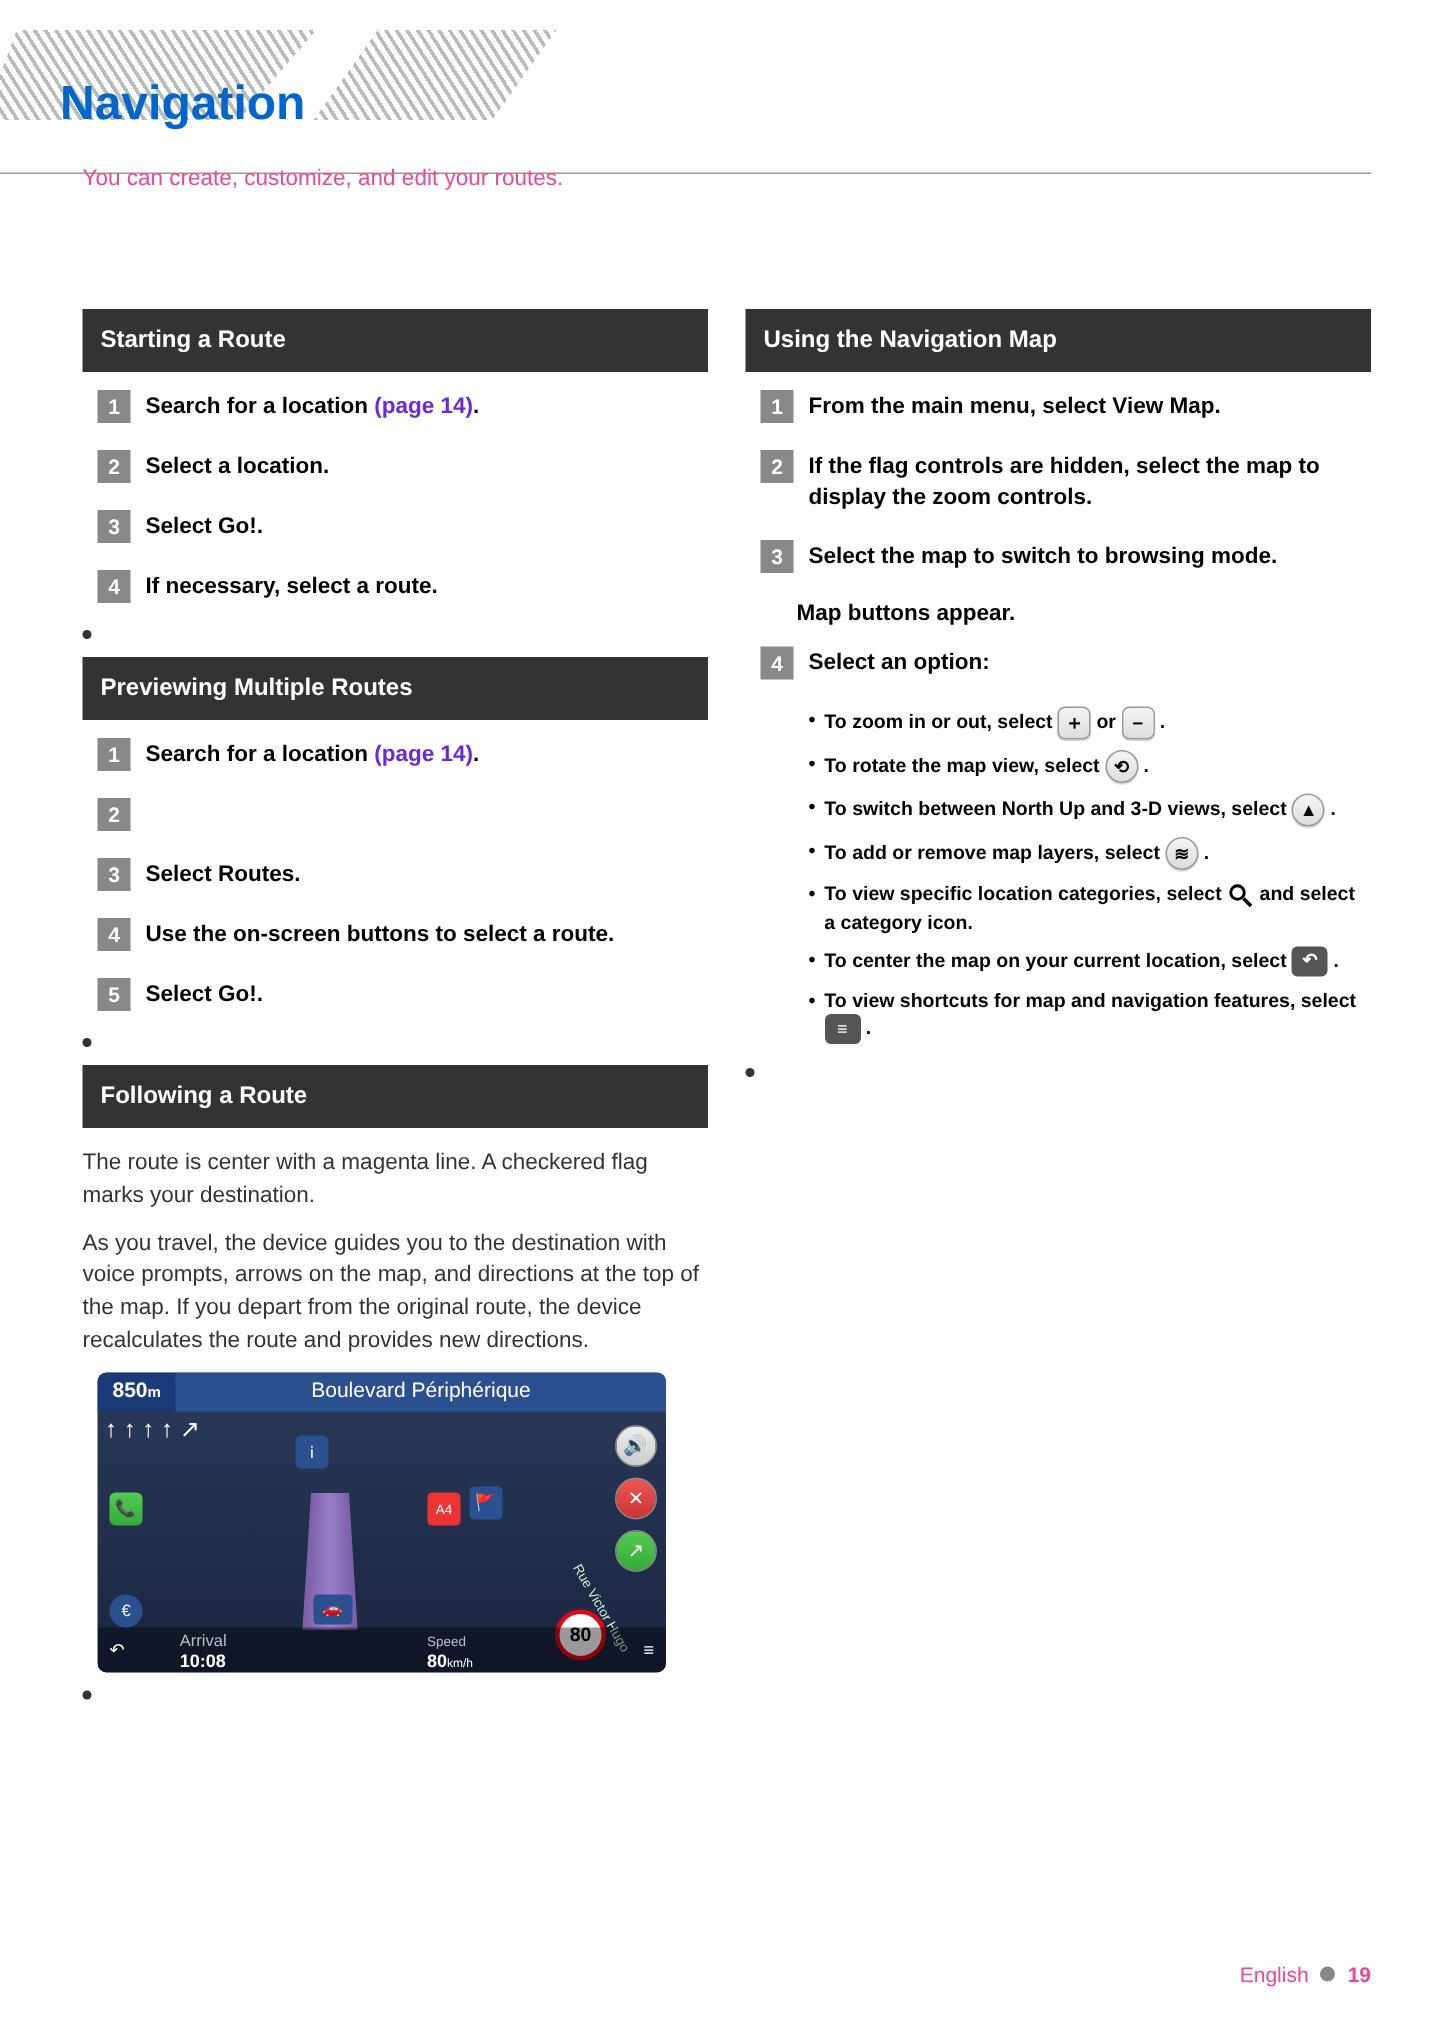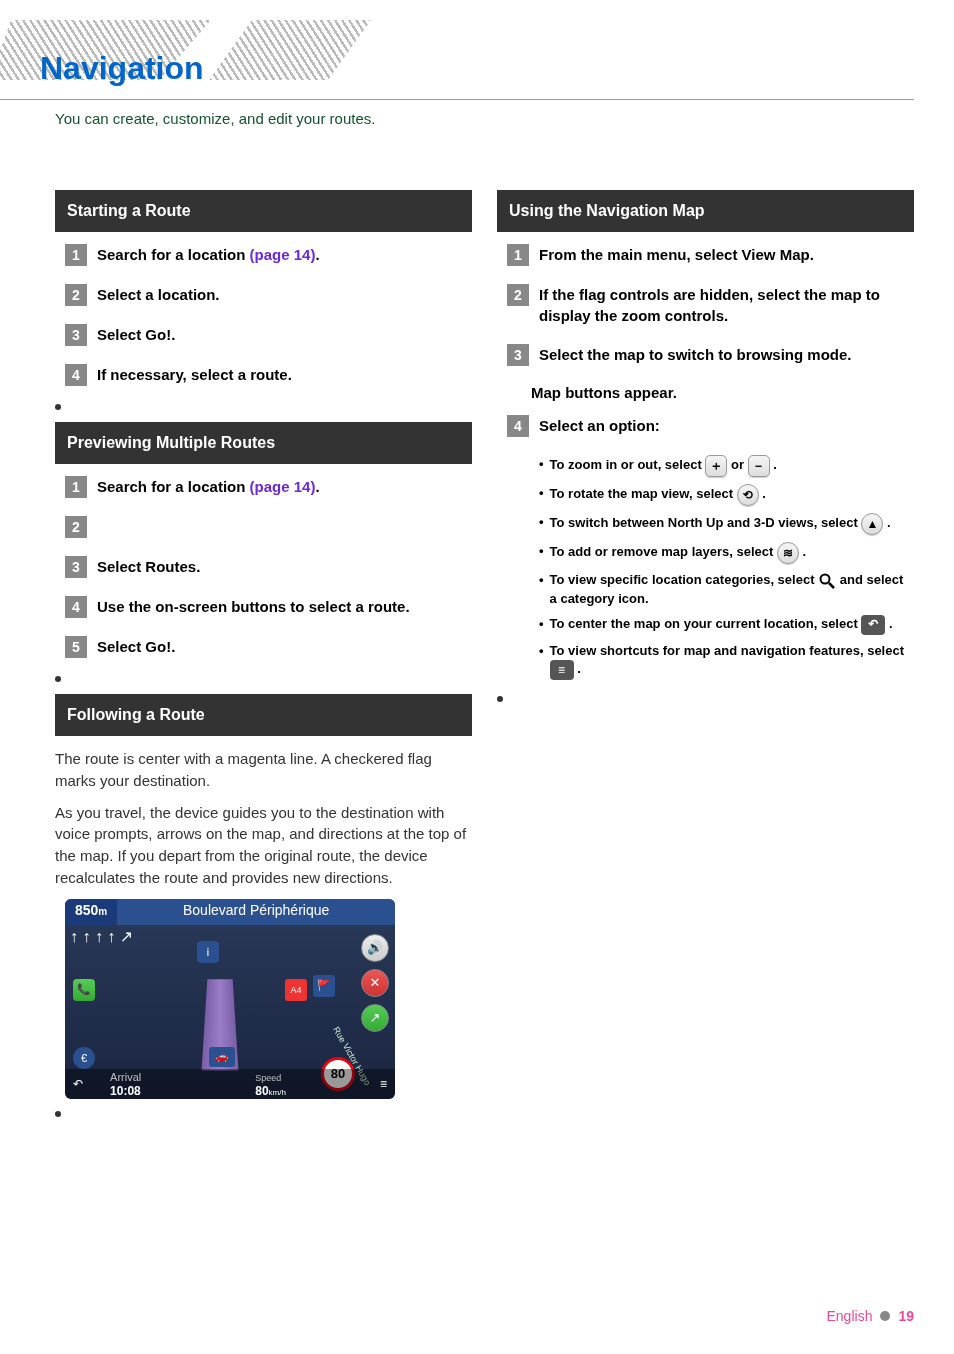--- a/index.html
+++ b/index.html
@@ -10,21 +10,21 @@
     body {
       width: 954px;
       height: 1354px;
       font-family: Arial, Helvetica, sans-serif;
       background: #fff;
       position: relative;
       color: #000;
     }
     .page-header {
       position: relative;
-      height: 100px;
+      height: 116px;
       border-bottom: 1px solid #999;
       margin: 0 40px 0 0;
     }
     .hatching {
       position: absolute;
       background: repeating-linear-gradient(45deg, #bbb, #bbb 2px, #fff 2px, #fff 5px);
     }
     .hatch-left {
       left: 0;
       top: 20px;
@@ -47,21 +47,21 @@
       top: 50px;
       font-size: 32px;
       font-weight: bold;
       color: #0066cc;
     }
     .subtitle {
       position: absolute;
       left: 55px;
       top: 110px;
       font-size: 15px;
-      color: #14532d;
+      color: #ec4899;
     }
     .columns {
       display: flex;
       padding: 90px 40px 0 55px;
       gap: 25px;
     }
     .col {
       flex: 1;
       min-width: 0;
     }
@@ -178,21 +178,21 @@
     }
     .icon-search {
       display: inline-flex;
       align-items: center;
       justify-content: center;
       width: 18px;
       height: 18px;
       vertical-align: middle;
     }
     .map-screenshot {
-      width: 330px;
+      width: 379px;
       height: 200px;
       background: linear-gradient(#2a3a5a, #1a2540);
       border-radius: 6px;
       position: relative;
       overflow: hidden;
       margin-left: 10px;
     }
     .map-top-bar {
       position: absolute;
       top: 0;

